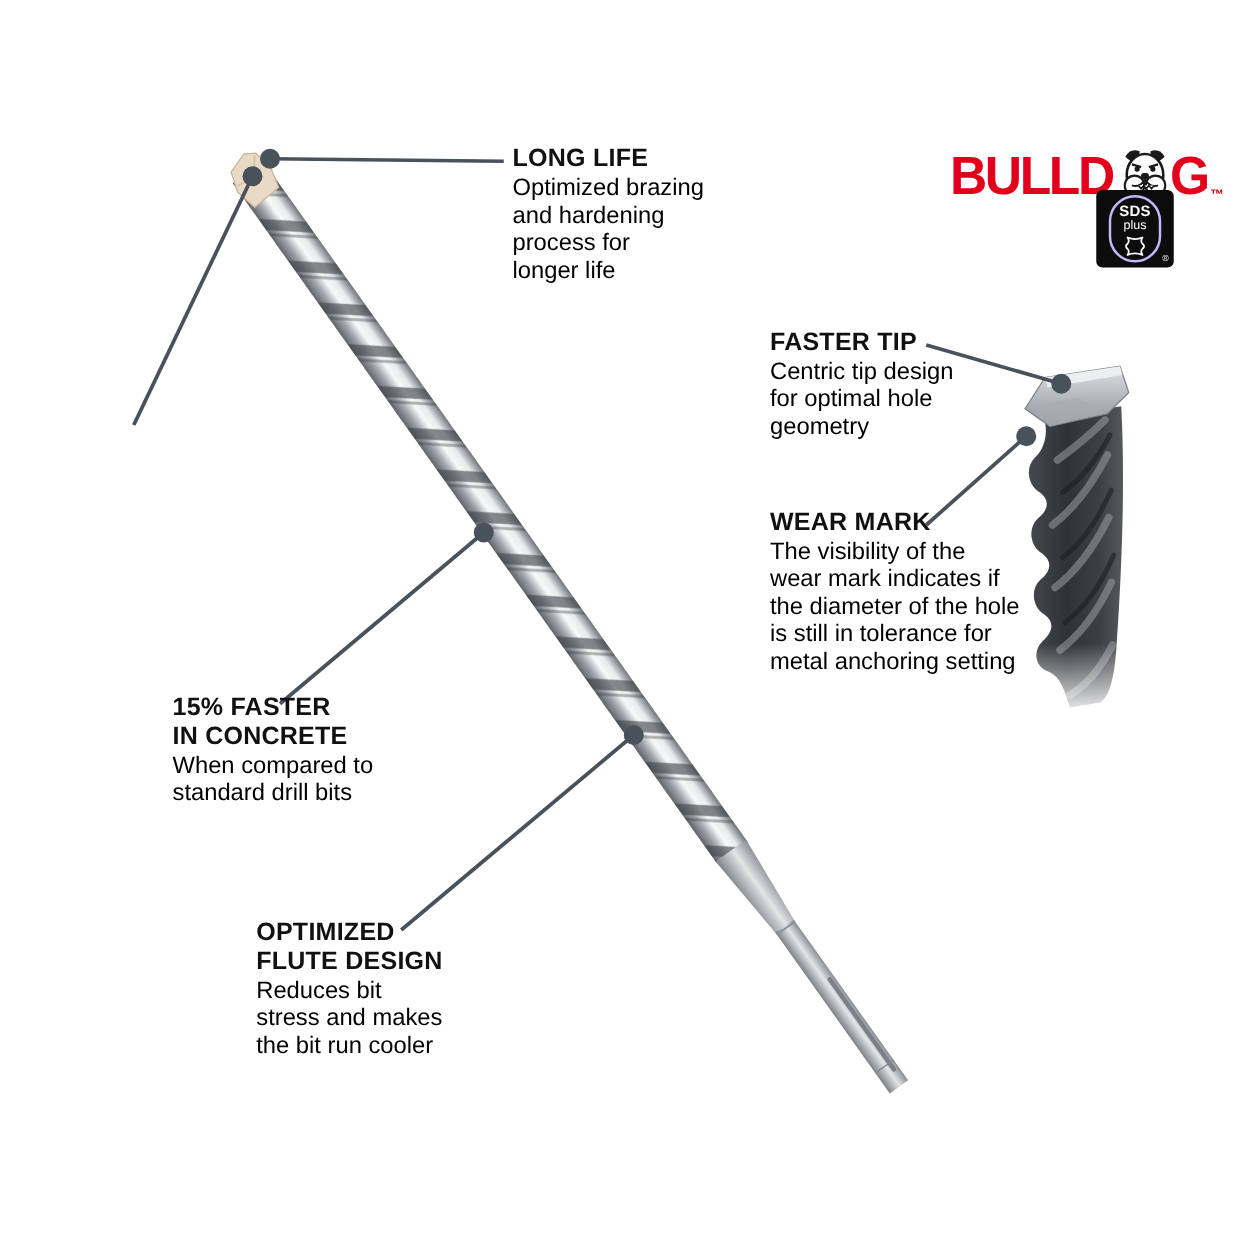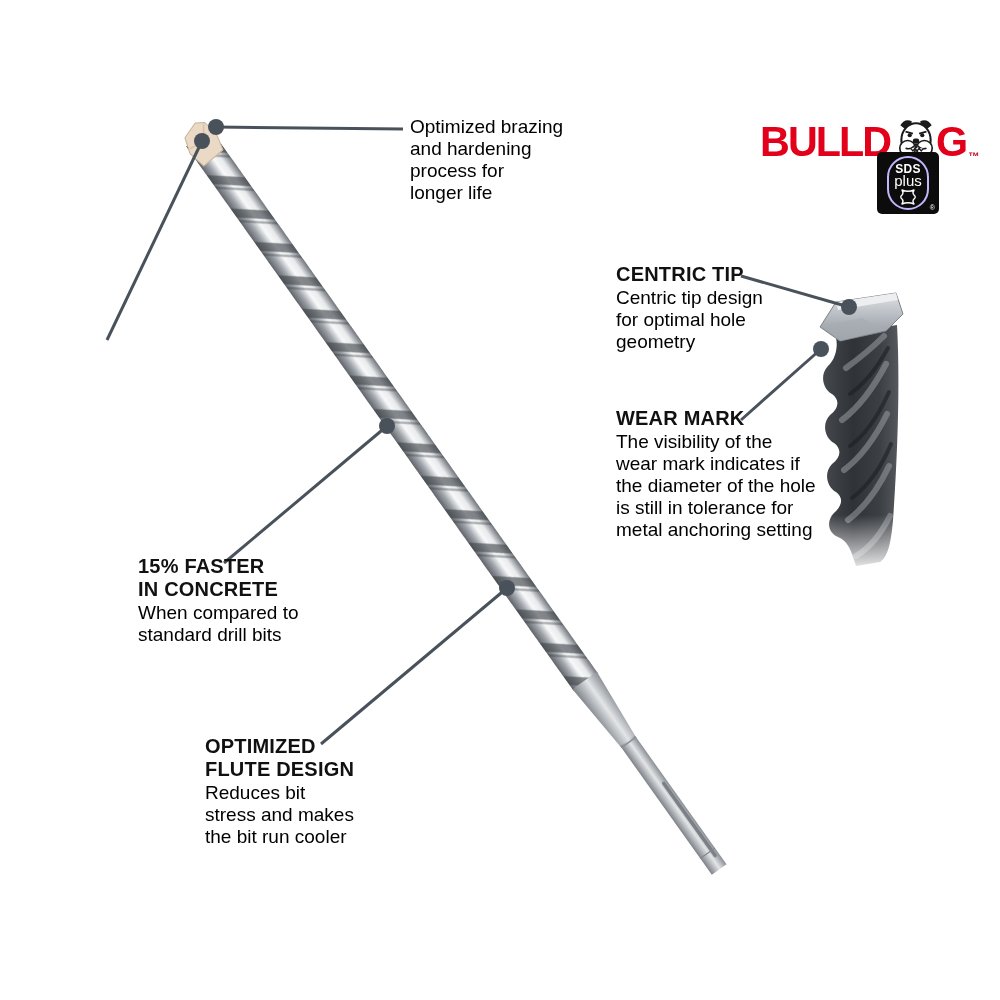--- a/index.html
+++ b/index.html
@@ -26,21 +26,21 @@
                 color:#e2001a; transform:scaleX(.96); transform-origin:left; }
   #logo .dogface { display:inline-block; width:42px; height:46px; margin:0 -1px; vertical-align:-8px; }
   #logo .tm { font-size:11px; color:#c00016; align-self:flex-end; margin:0 0 4px 1px; font-weight:700; }
 
   
   #sds-badge { position:absolute; left:877px; top:152px; width:62px; height:62px;
                background:#0c0c0c; border-radius:5px; display:flex; align-items:center; justify-content:center; }
   #sds-badge .pill { position:relative; width:42px; height:54px; border:2px solid #c4b5fd; border-radius:21px;
                      display:flex; flex-direction:column; align-items:center; padding-top:5px; }
   #sds-badge .sds { color:#fff; font-weight:700; font-size:12px; line-height:12px; letter-spacing:.2px; }
-  #sds-badge .plus { color:#fff; font-weight:400; font-size:15px; line-height:11px; }
+  #sds-badge .plus { color:#fff; font-weight:400; font-size:10px; line-height:11px; }
   #sds-badge .xsec { margin-top:2px; }
   #sds-badge .reg { position:absolute; right:-8px; bottom:-3px; color:#fff; font-size:7px; }
 </style>
 </head>
 <body>
 
 <div id="canvas">
 
   <svg class="layer" aria-hidden="true">
     <defs>
@@ -183,29 +183,30 @@
       <span class="sds">SDS</span>
       <span class="plus">plus</span>
       <svg class="xsec" viewBox="0 0 20 18" width="20" height="18">
         <path d="M4,2 Q10,4.5 16,2 Q14,5 16,7 Q18.5,9 16,11 Q14,13 16,16 Q10,13.5 4,16 Q6,13 4,11 Q1.5,9 4,7 Q6,5 4,2 Z" fill="none" stroke="#ffffff" stroke-width="1.4" stroke-linejoin="round"></path>
       </svg>
       <span class="reg">®</span>
     </div>
   </div>
 
   <div class="callout" style="left:410px; top:116px; width:180px;">
+    <div class="title">LONG LIFE</div>
     <div class="body">Optimized brazing
 and hardening
 process for
 longer life</div>
   </div>
 
 
   <div class="callout" style="left:616px; top:263px; width:200px;">
-    <div class="title">CENTRIC TIP</div>
+    <div class="title">FASTER TIP</div>
     <div class="body">Centric tip design
 for optimal hole
 geometry</div>
   </div>
 
   <div class="callout" style="left:616px; top:407px; width:230px;">
     <div class="title">WEAR MARK</div>
     <div class="body">The visibility of the
 wear mark indicates if
 the diameter of the hole

